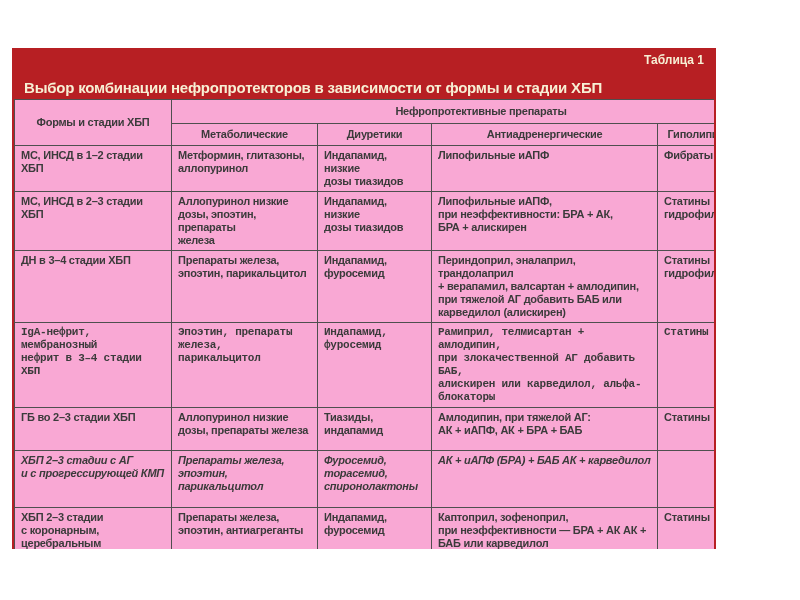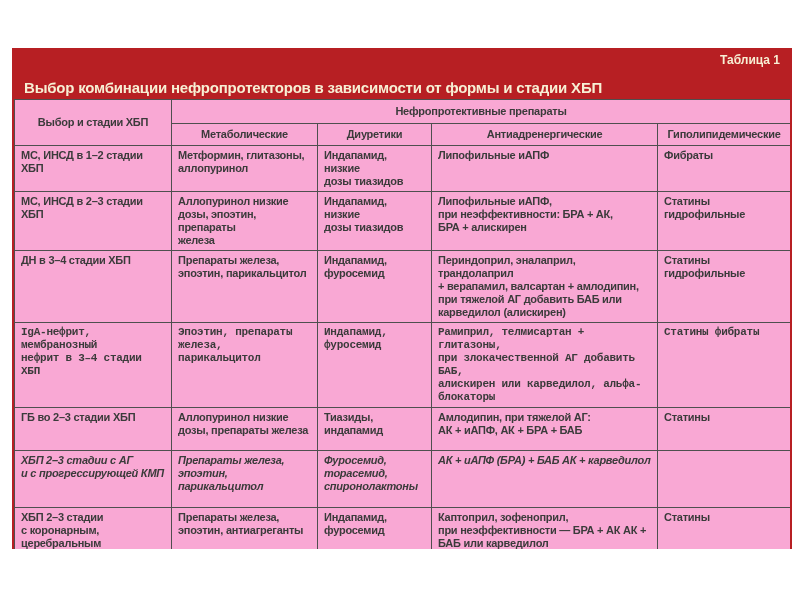--- a/index.html
+++ b/index.html
@@ -2,21 +2,21 @@
 <html><head>
 <meta charset="utf-8">
 <style>
   * { margin: 0; padding: 0; box-sizing: border-box; }
   html, body { width: 800px; height: 600px; background: #ffffff; }
   body { font-family: "Liberation Sans", sans-serif; position: relative; }
 
   .page { position: absolute; left: 0; top: 0; width: 800px; height: 600px; background: #ffffff; overflow: hidden; }
 
   .table-wrap {
-    position: absolute; left: 12px; top: 48px; width: 780px; height: 501px;
+    position: absolute; left: 12px; top: 48px; width: 704px; height: 501px;
     border-left: 2px solid #b71f23; border-right: 2px solid #b71f23; border-top: 2px solid #b71f23;
     overflow: hidden; background: #faf5d9;
   }
 
   .red-band {
     background: #b71f23; height: 49px; padding: 3px 10px 4px 10px;
     display: flex; flex-direction: column; justify-content: space-between;
   }
   .table-tag {
     color: #f7efd4; font-weight: bold; font-size: 12px; text-align: right; line-height: 14px;
@@ -56,21 +56,21 @@
     <table>
       <colgroup>
         <col style="width:157px">
           <col style="width:146px">
           <col style="width:114px">
           <col style="width:226px">
           <col style="width:133px">
       </colgroup>
       <thead>
         <tr>
-          <th rowspan="2">Выбор и стадии ХБП</th>
+          <th rowspan="2">Формы и стадии ХБП</th>
           <th colspan="4">Нефропротективные препараты</th>
         </tr>
         <tr>
           <th>Метаболические</th>
           <th>Диуретики</th>
           <th>Антиадренергические</th>
           <th>Гиполипидемические</th>
         </tr>
       </thead>
       <tbody>
@@ -107,21 +107,21 @@
 карведилол (алискирен)</td>
           <td>Статины гидрофильные</td>
         </tr>
         <tr>
           <td>IgA-нефрит, мембранозный
 нефрит в 3–4 стадии ХБП</td>
           <td>Эпоэтин, препараты
 железа, парикальцитол</td>
           <td>Индапамид,
 фуросемид</td>
-          <td>Рамиприл, телмисартан + глитазоны,
+          <td>Рамиприл, телмисартан + амлодипин,
 при злокачественной АГ добавить БАБ,
 алискирен или карведилол, альфа-
 блокаторы</td>
           <td>Статины фибраты</td>
         </tr>
         <tr>
           <td>ГБ во 2–3 стадии ХБП</td>
           <td>Аллопуринол низкие
 дозы, препараты железа</td>
           <td>Тиазиды,

